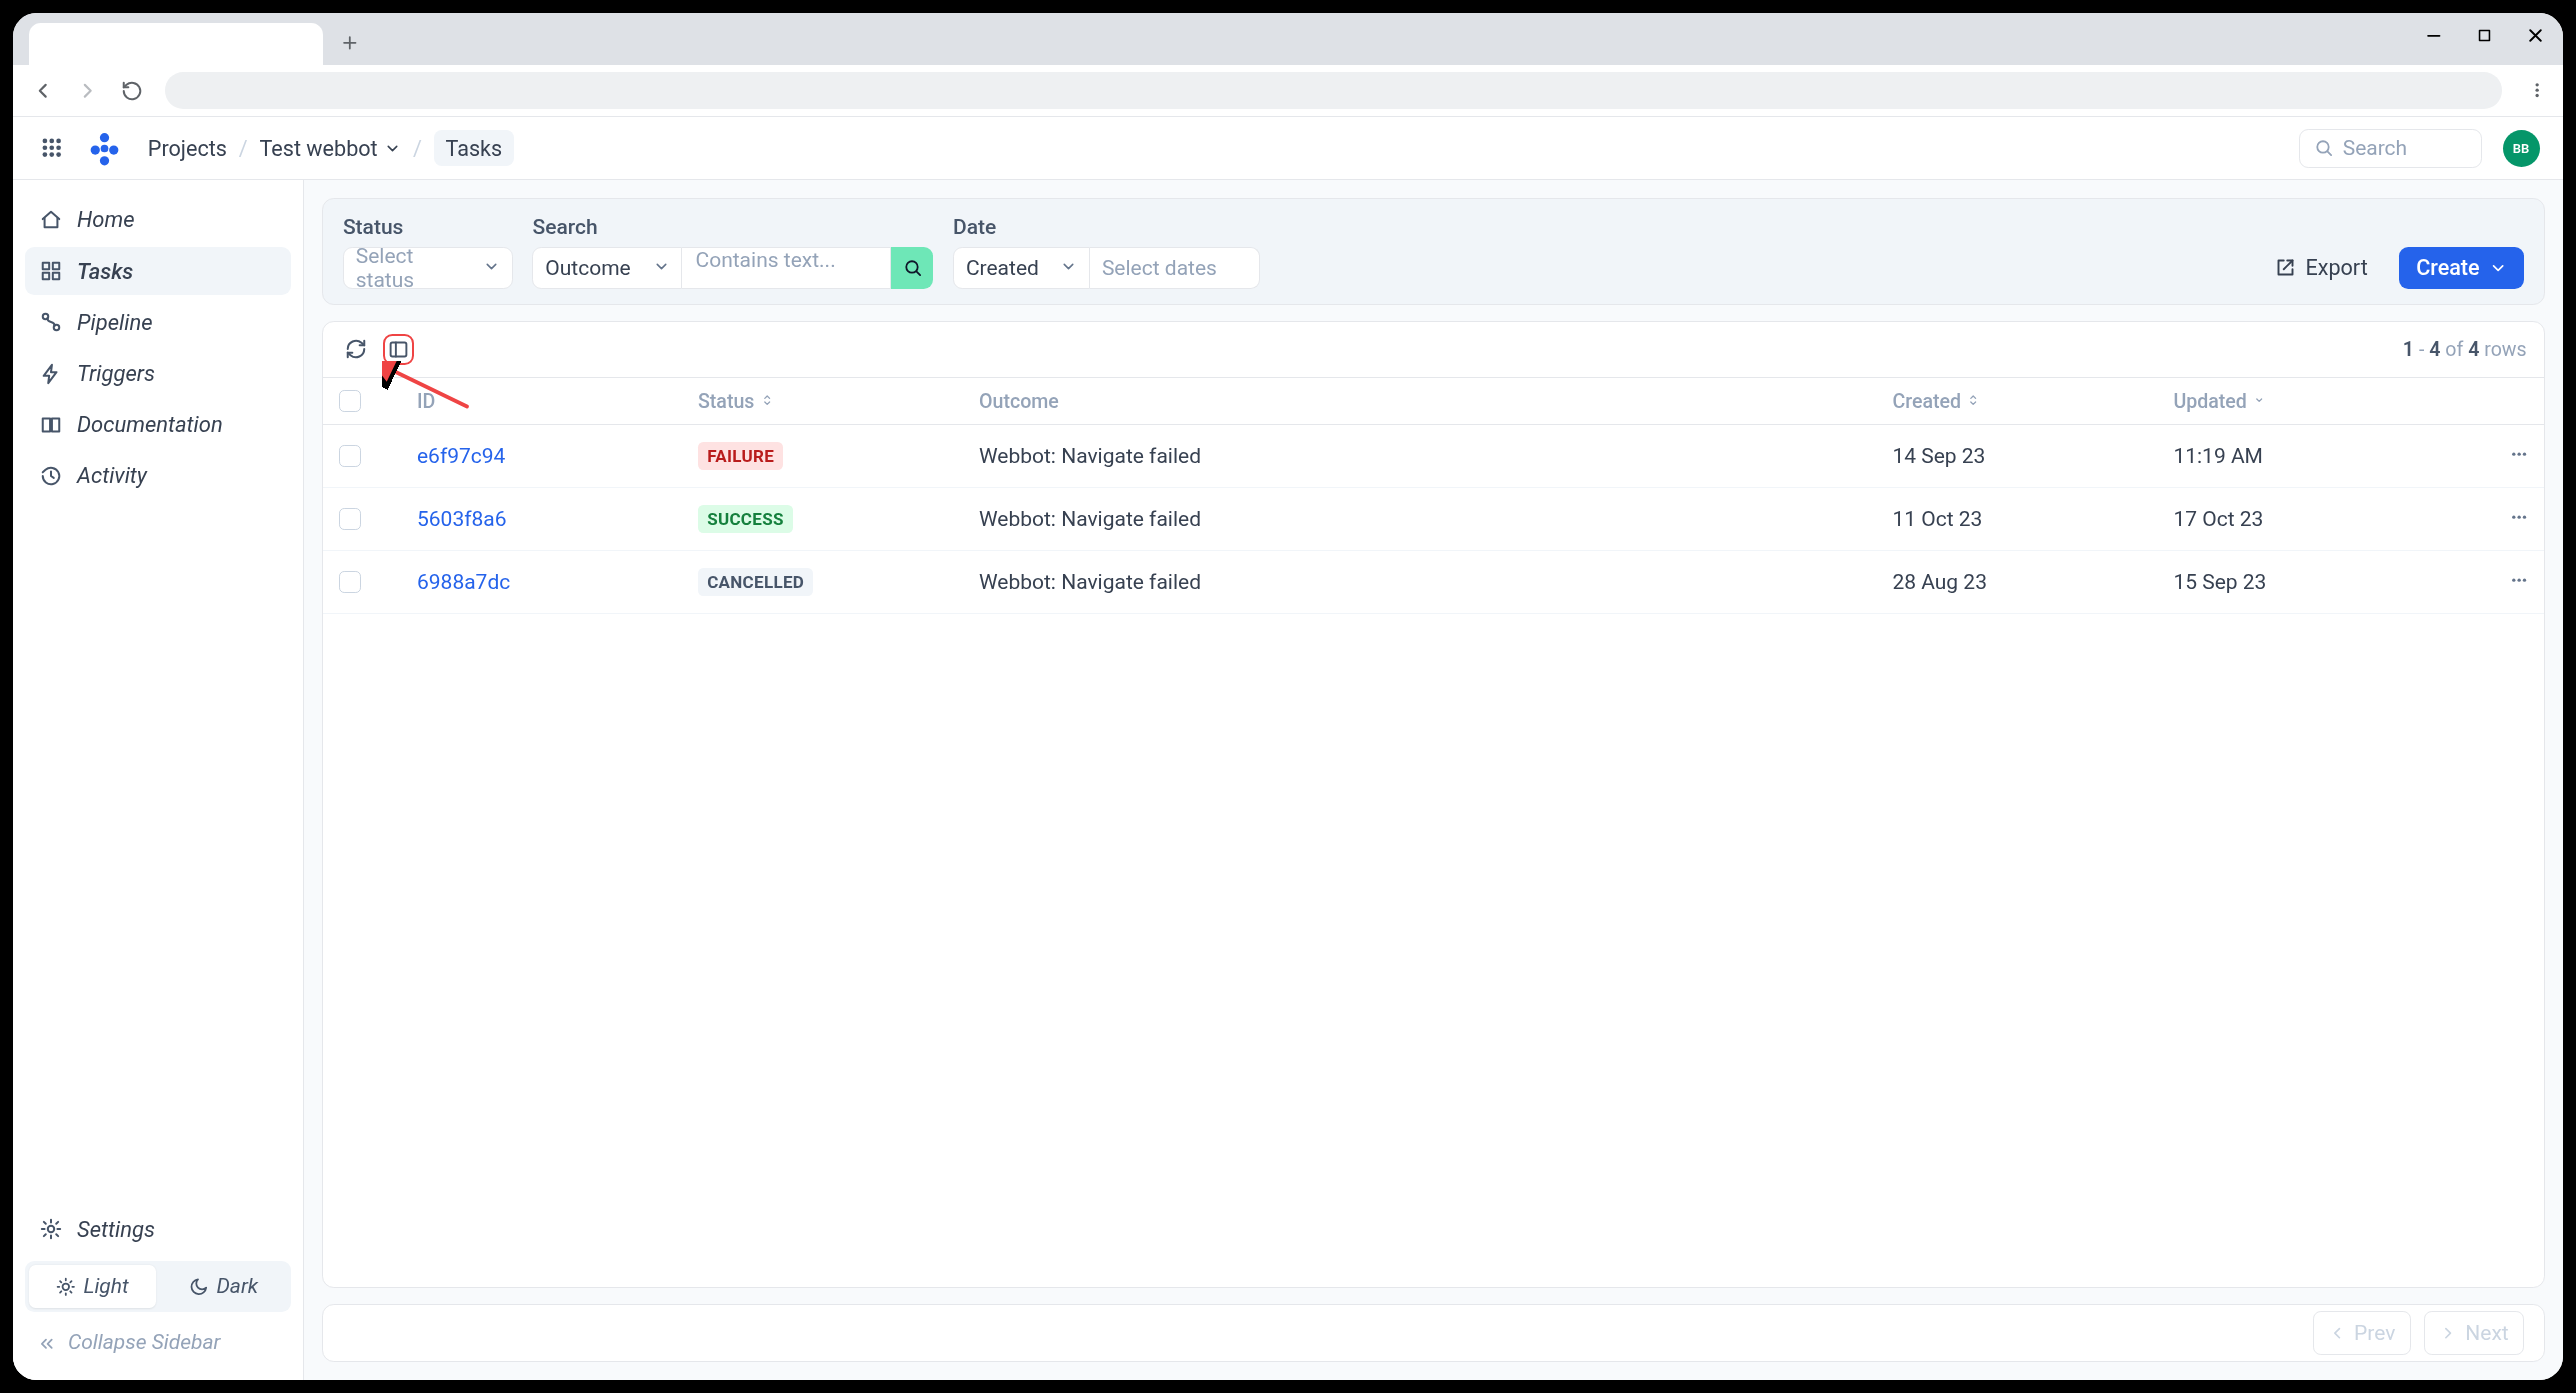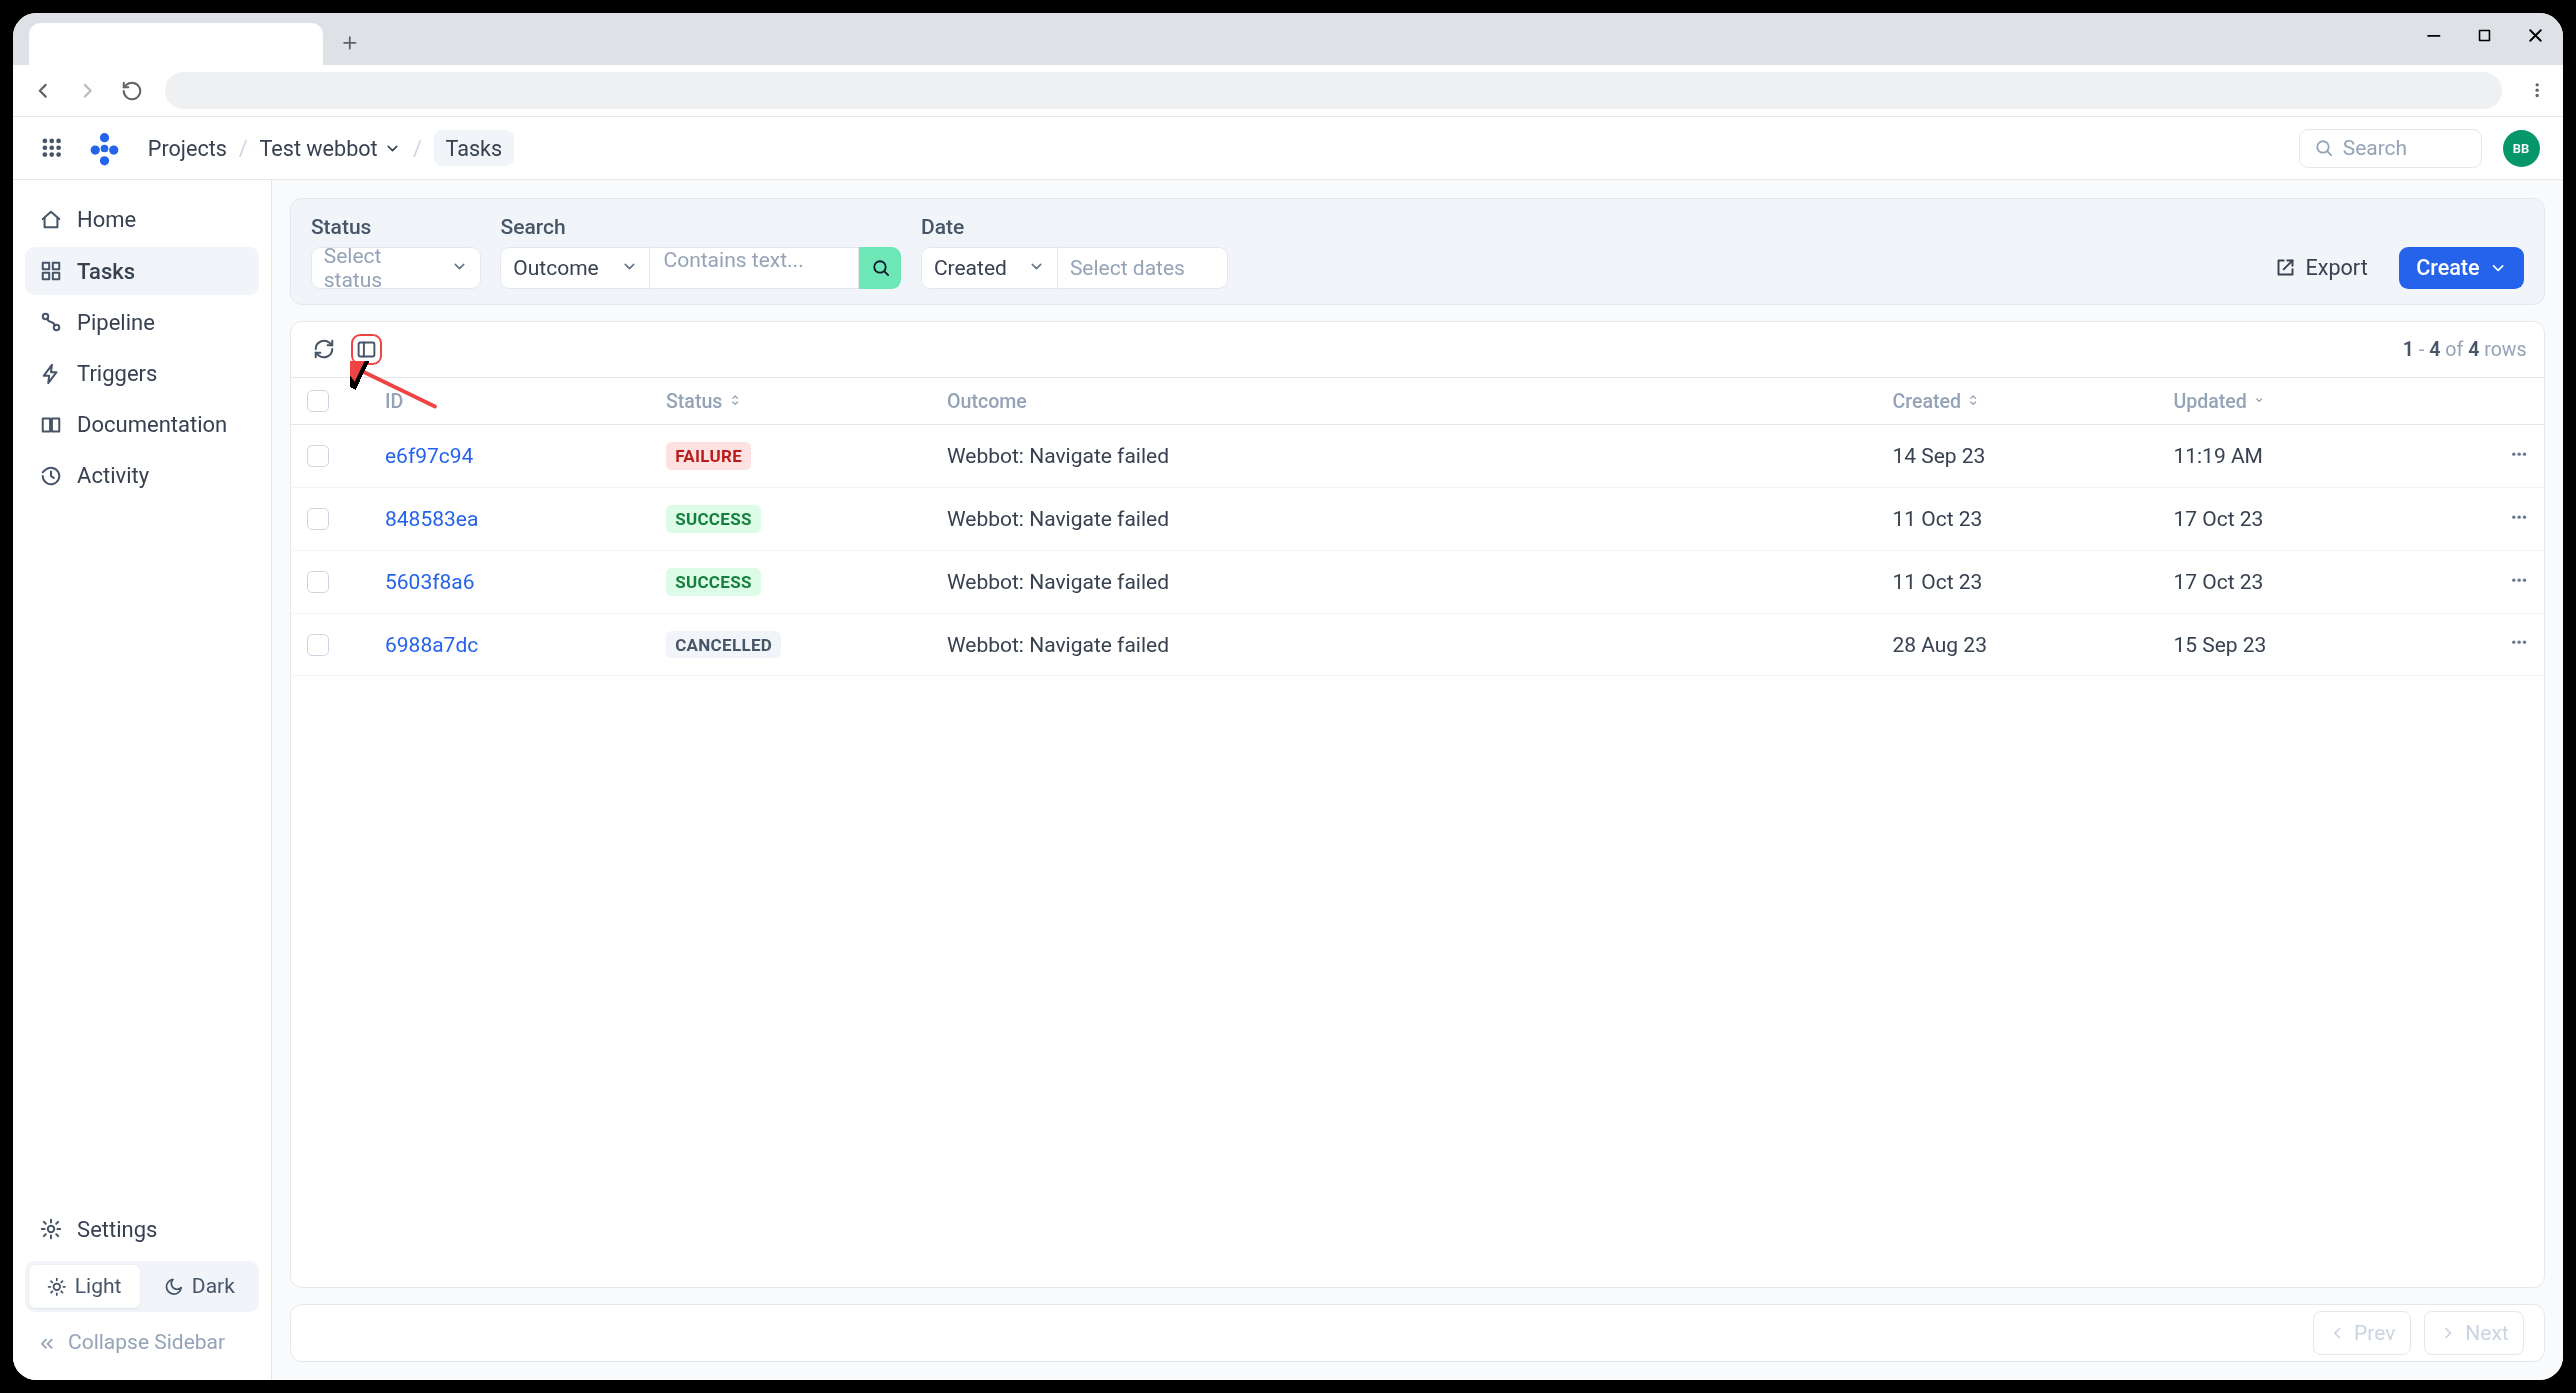--- a/index.html
+++ b/index.html
@@ -26,21 +26,21 @@
 .crumbs { display:flex; align-items:center; margin-left:25px; gap:11.8px; font-size:21.6px; color:#374151; }
 .crumb { cursor:pointer; }
 .crumb-sep { color:#cbd5e1; }
 .crumb-dd { display:flex; align-items:center; gap:6.5px; cursor:pointer; }
 .crumb-current { background:#f1f5f9; padding:5.2px 11.8px; border-radius:7.8px; }
 .header-spacer { flex:1; }
 .search-box { width:183px; height:39px; border:0.7px solid #e5e7eb; border-radius:9.2px; display:flex; align-items:center; padding:0 14.4px; color:#94a3b8; font-size:21px; gap:9.2px; cursor:text; }
 .avatar { width:37px; height:37px; border-radius:50%; background:#059669; color:#fff; display:flex; align-items:center; justify-content:center; font-size:13px; font-weight:600; margin-left:21px; cursor:pointer; }
 
 .body-row { flex:1; display:flex; overflow:hidden; }
-.sidebar { width:259px; border-right:0.7px solid #e5e7eb; background:#fff; display:flex; flex-direction:column; padding:15.7px 11.8px; }
+.sidebar { width:291px; border-right:0.7px solid #e5e7eb; background:#fff; display:flex; flex-direction:column; padding:15.7px 11.8px;font-style:italic; }
 .side-list { flex:1; display:flex; flex-direction:column; gap:2.6px; }
 .side-item { display:flex; align-items:center; gap:14.4px; padding:11.8px 14.4px; border-radius:9.2px; font-size:22px; color:#374151; cursor:pointer; }
 .side-item.active { background:#f1f5f9; font-weight:500; }
 .side-icn { width:23.5px; height:23.5px; display:flex; align-items:center; justify-content:center; color:#475569; }
 .side-bottom { display:flex; flex-direction:column; gap:7.8px; }
 .theme-toggle { display:flex; background:#f1f5f9; border-radius:9.2px; padding:3.9px; gap:3.9px; }
 .theme-btn { flex:1; display:flex; align-items:center; justify-content:center; gap:7.8px; padding:9.2px 0; border-radius:6.5px; font-size:21px; color:#475569; cursor:pointer; }
 .theme-btn.active { background:#fff; box-shadow:0 0.7px 2px rgba(0,0,0,.08); }
 .collapse-row { display:flex; align-items:flex-end; gap:11.8px; padding:10.5px 11.8px; color:#94a3b8; font-size:21px; cursor:pointer; }
 
@@ -429,35 +429,20 @@
                       <td class="row-actions"><svg class="fill" viewBox="0 0 24 24" width="18.3" height="18.3" style="color:#64748b">
                           <circle cx="5" cy="12" r="2.2"></circle>
                           <circle cx="12" cy="12" r="2.2"></circle>
                           <circle cx="19" cy="12" r="2.2"></circle>
                         </svg></td>
                     </tr>
                     <tr>
                       <td>
                         <div class="cbx"></div>
                       </td>
-                      <td><span class="idlink">848583ea</span></td>
-                      <td><span class="badge SUCCESS">SUCCESS</span></td>
-                      <td>Webbot: Navigate failed</td>
-                      <td>11 Oct 23</td>
-                      <td>17 Oct 23</td>
-                      <td class="row-actions"><svg class="fill" viewBox="0 0 24 24" width="18.3" height="18.3" style="color:#64748b">
-                          <circle cx="5" cy="12" r="2.2"></circle>
-                          <circle cx="12" cy="12" r="2.2"></circle>
-                          <circle cx="19" cy="12" r="2.2"></circle>
-                        </svg></td>
-                    </tr>
-                    <tr>
-                      <td>
-                        <div class="cbx"></div>
-                      </td>
                       <td><span class="idlink">5603f8a6</span></td>
                       <td><span class="badge SUCCESS">SUCCESS</span></td>
                       <td>Webbot: Navigate failed</td>
                       <td>11 Oct 23</td>
                       <td>17 Oct 23</td>
                       <td class="row-actions"><svg class="fill" viewBox="0 0 24 24" width="18.3" height="18.3" style="color:#64748b">
                           <circle cx="5" cy="12" r="2.2"></circle>
                           <circle cx="12" cy="12" r="2.2"></circle>
                           <circle cx="19" cy="12" r="2.2"></circle>
                         </svg></td>

